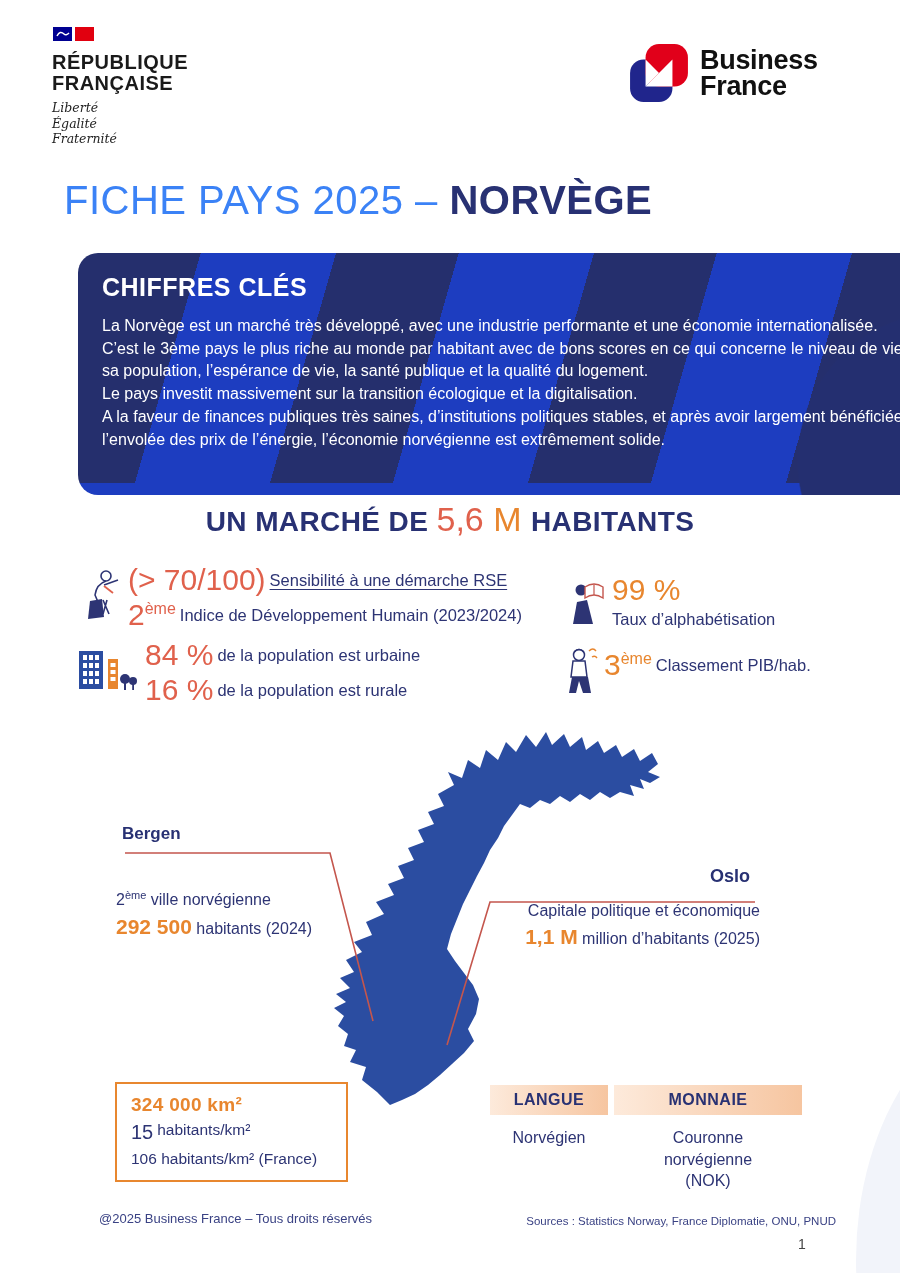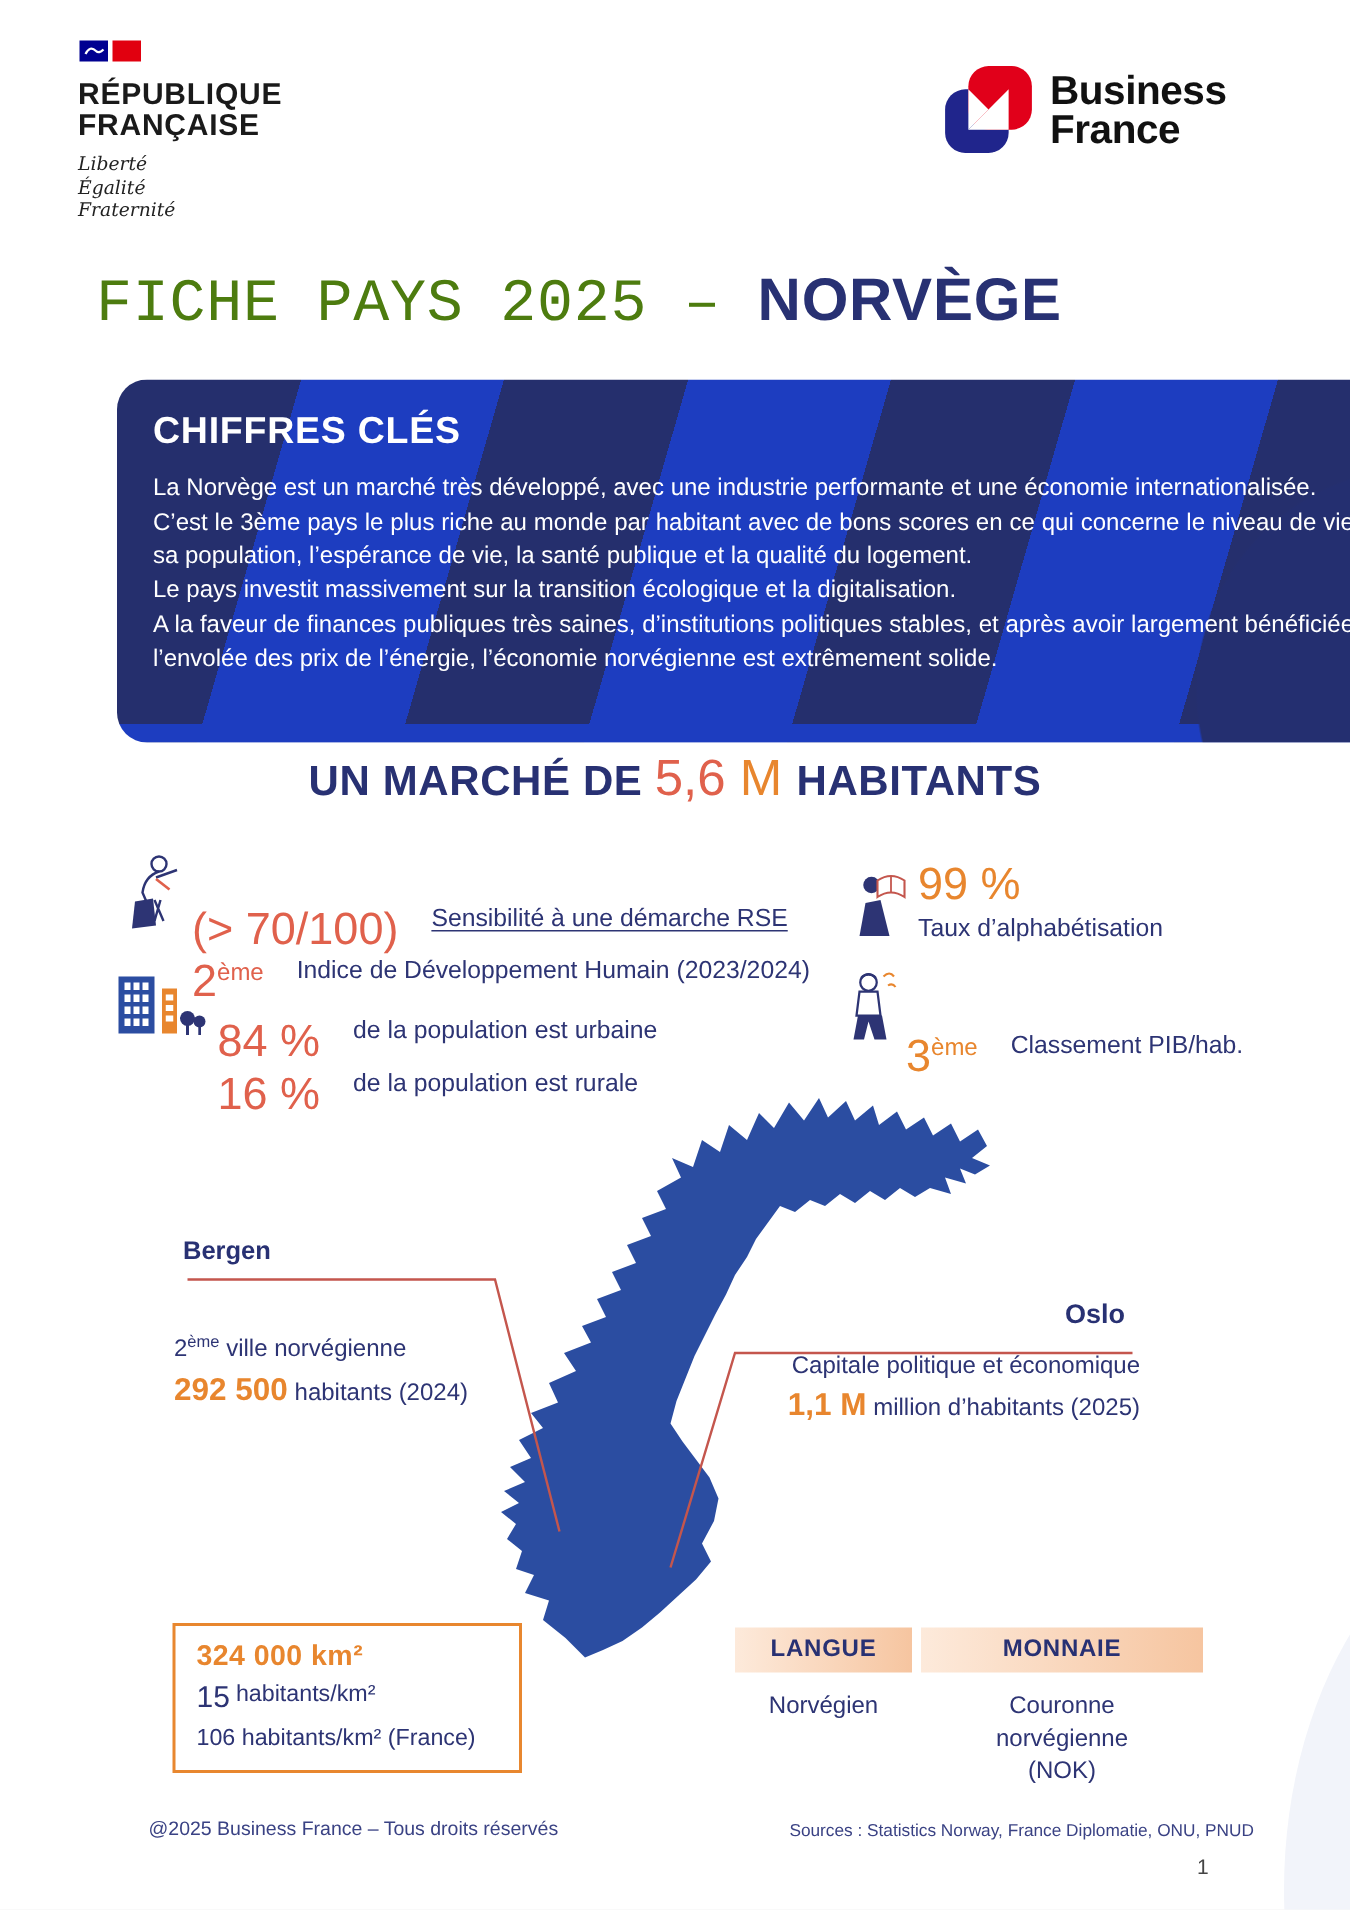--- a/index.html
+++ b/index.html
@@ -14,21 +14,21 @@
 
   
   .rf-logo { left:52px; top:26px; width:220px; }
   .rf-name { font-size:20px; font-weight:800; color:#1a1a1a; letter-spacing:0.5px; line-height:1.05; }
   .rf-motto { margin-top:6px; font-family:"DejaVu Serif","Liberation Serif",serif; font-style:italic; font-size:12.5px; color:#222; line-height:1.25; }
   .bf-logo { left:628px; top:42px; display:flex; align-items:center; gap:10px; }
   .bf-text { font-size:27px; font-weight:800; color:#111; line-height:0.98; letter-spacing:-0.3px; }
 
   
   .doc-title { left:64px; top:178px; width:800px; font-size:40px; letter-spacing:0.5px; white-space:nowrap; }
-  .doc-title .prefix { color:#4d7c0f; font-weight:500;font-family:Liberation Mono, monospace; }
+  .doc-title .prefix { color:#3b82f6; font-weight:500; }
   .doc-title .country { color:#283173; font-weight:800; }
 
   
   .keybox {
     left:78px; top:253px; width:869px; height:242px; border-radius:20px;
     padding:20px 22px 0 24px; color:#fff;
     background:
       radial-gradient(circle 150px at 100% 86%, #242f70 99%, rgba(36,47,112,0) 100%),
       linear-gradient(0deg, #1d3dc0 0 12px, rgba(0,0,0,0) 12px),
       repeating-linear-gradient(106deg, #252f6d 0 118px, #1d3dc0 118px 248px);
@@ -36,21 +36,21 @@
   .keybox h2 { font-size:25px; font-weight:800; letter-spacing:0.5px; margin-bottom:13px; }
   .keybox p { font-size:16px; line-height:1.42; text-align:justify; }
 
   
   .market-heading { left:0; top:500px; width:900px; text-align:center; white-space:nowrap; }
   .market-heading .navy { color:#283173; font-weight:800; font-size:28px; letter-spacing:0.4px; }
   .market-heading .val { color:#e0614c; font-size:34px; font-weight:400; }
   .market-heading .unit { color:#e8862e; font-size:34px; font-weight:400; }
 
   
-  .stat-row { display:flex; align-items:flex-start; gap:22px; white-space:nowrap;margin-top:40px; }
+  .stat-row { display:flex; align-items:center; gap:4px; white-space:nowrap; }
   .stat-value { font-size:30px; font-weight:400; }
   .coral { color:#e0614c; }
   .orange { color:#e8862e; }
   .stat-value sup { font-size:16px; }
   .stat-label { font-size:16.5px; color:#2d3474; }
   .underlined { text-decoration:underline; text-underline-offset:3px; }
 
   
   .map-svg { left:0; top:690px; pointer-events:none; }
   .city-name { font-size:17px; font-weight:600; color:#283173; }

